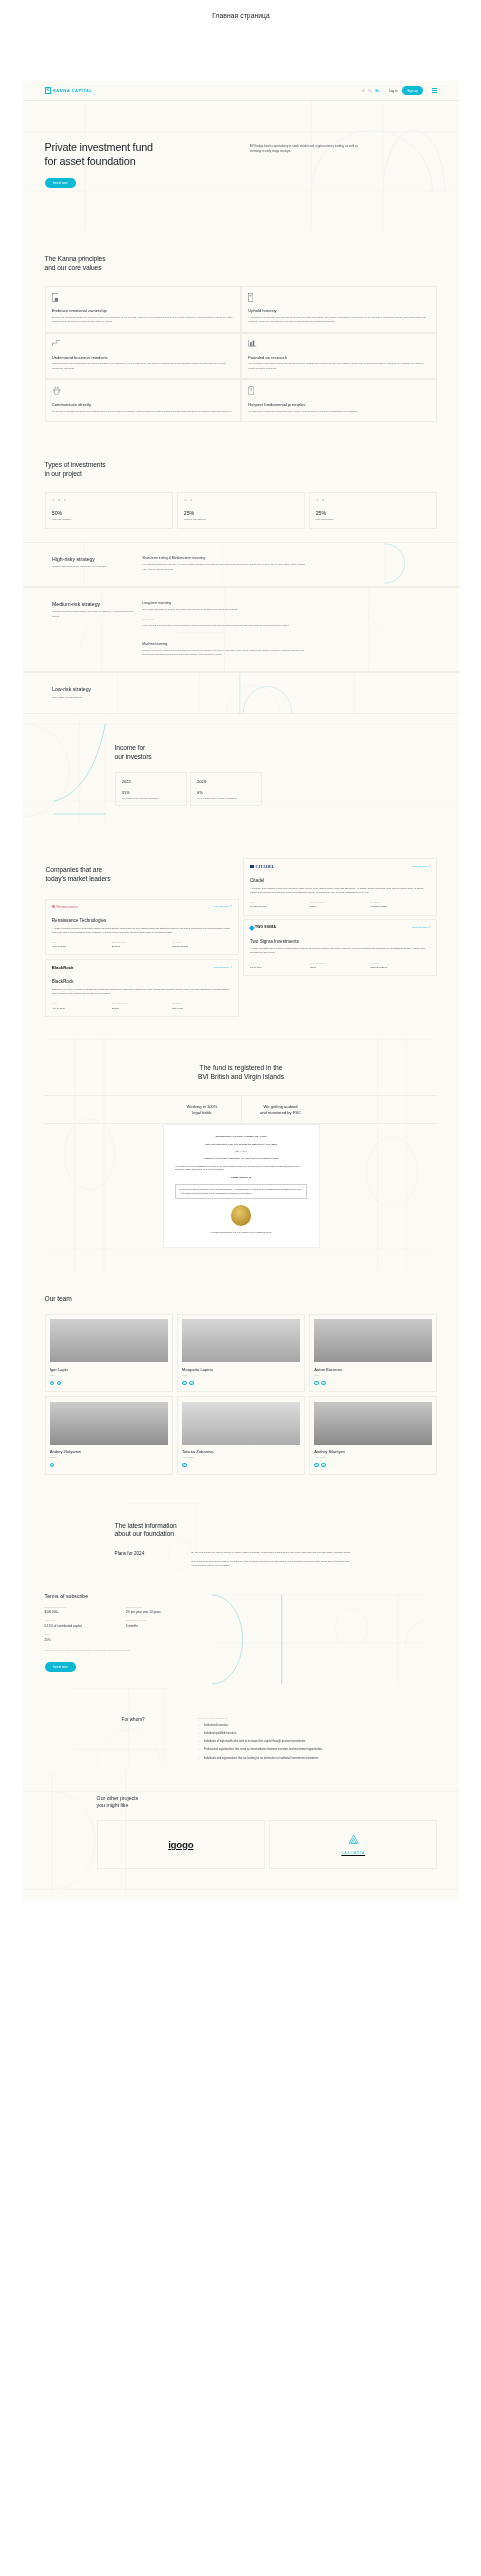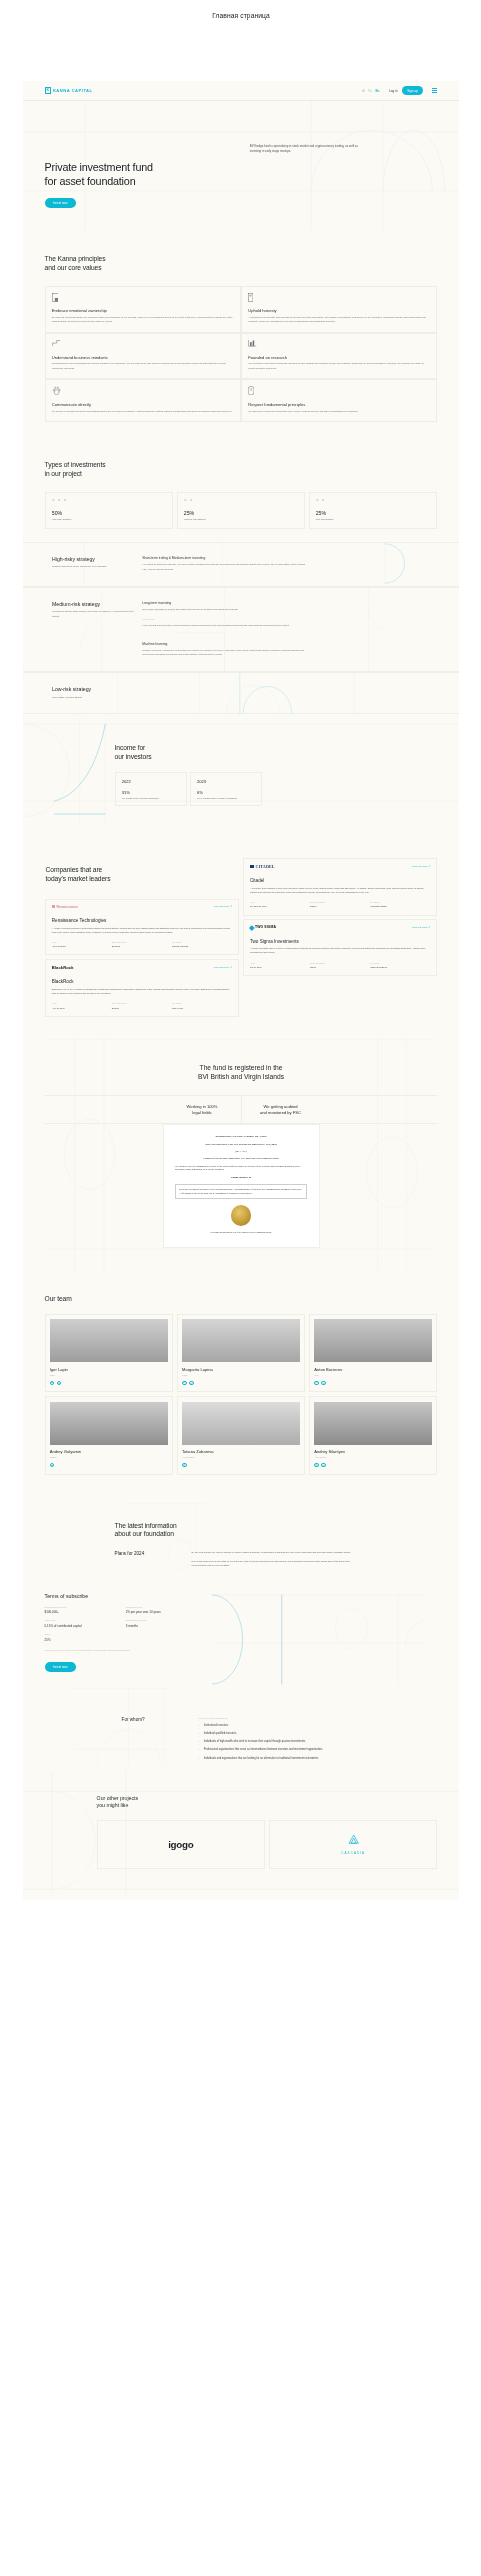--- a/index.html
+++ b/index.html
@@ -63,21 +63,20 @@
     letter-spacing: -0.1px;
   }
 
   
   .hero { position: relative; height: 130px; }
   .hero-inner { position: relative; padding: 40px 21.6px 0 21.6px; display: flex; }
   .hero-l { width: 199px; }
   .hero-h1 {
     font-size: 10.8px; line-height: 1.27; color: #20242a; font-weight: 400;
     letter-spacing: -0.2px;
-    margin-top: 20px;
   }
   .btn-primary {
     margin-top: 9.8px;
     display: inline-block; background: #0cb8d4; color: #fff;
     font-size: 3.1px; padding: 3.1px 8.2px; border-radius: 5.7px; border: 0;
   }
   .hero-r { margin-left: 6.2px; width: 118px; padding-top: 2.6px; }
   .hero-p { font-size: 2.9px; color: #4e5258; line-height: 1.75; }
 
   
@@ -179,21 +178,21 @@
   .fw-r { width: 165px; }
   .fw-r .k { font-size: 2.4px; color: #bdbbb4; }
   .fw-r ul { list-style: none; margin-top: 4.6px; }
   .fw-r li { font-size: 2.6px; color: #3d4147; line-height: 1.75; margin-bottom: 3.6px; padding-left: 5.2px; position: relative; }
   .fw-r li:before { content: "○"; position: absolute; left: 0; color: #12b7d4; font-size: 2.6px; }
 
   
   .other { padding-top: 30px; padding-bottom: 31px; }
   .other h3 { font-size: 5.2px; color: #24282e; font-weight: 400; line-height: 1.35; }
   .proj-row { display: flex; gap: 4.1px; margin-top: 11.3px; }
-  .proj { flex: 1; border: 0.5px solid #eeede6; height: 49px; display: flex; align-items: center; justify-content: center; }
+  .proj { flex: 1; border: 0.5px solid #eeede6; height: 49px; display: flex; align-items: center; justify-content: center; text-decoration: underline; }
   .igogo { font-size: 9.8px; font-weight: 700; color: #1b1f24; letter-spacing: -0.3px; }
   .cascadia { text-align: center; color: #12b7d4; }
   .cascadia .cname { font-size: 3.1px; letter-spacing: 1px; margin-top: 3.1px; }
 
   
   svg.dec { position: absolute; inset: 0; width: 100%; height: 100%; overflow: visible; pointer-events: none; }
 </style>
 </head>
 <body>
 

